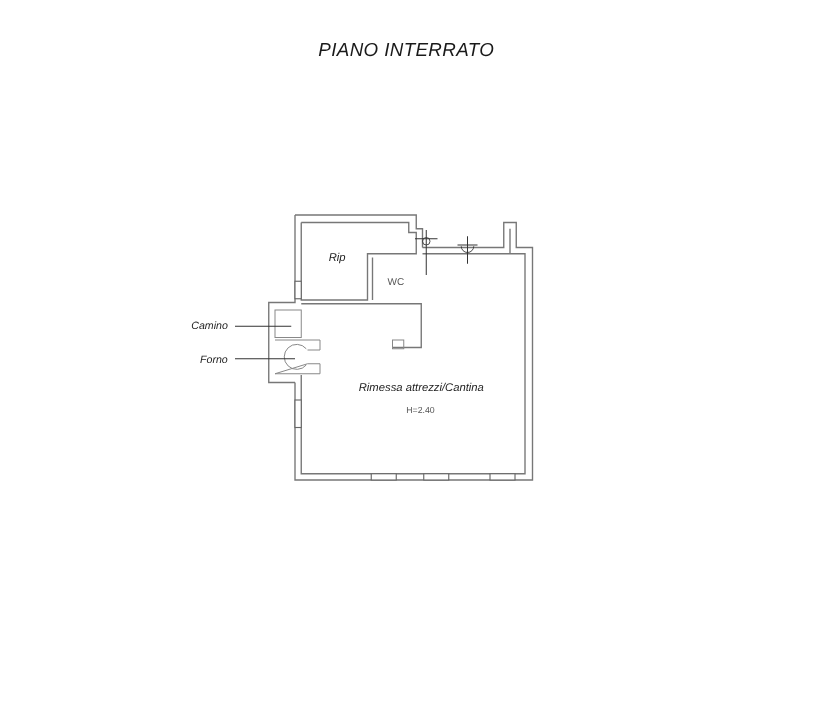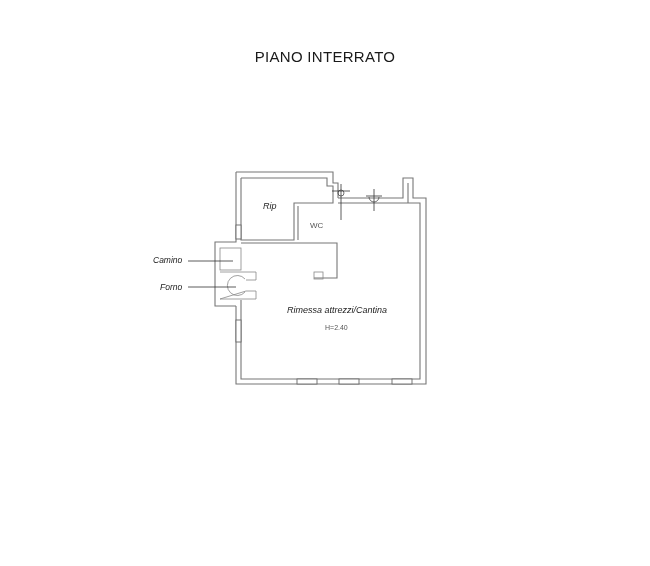--- a/index.html
+++ b/index.html
@@ -1,19 +1,19 @@
 <!DOCTYPE html>
 <html><head>
   <meta charset="utf-8">
   <style>
     html, body { margin: 0; padding: 0; background: #ffffff; }
     body { width: 650px; height: 566px; position: relative; overflow: hidden; font-family: "Liberation Sans", sans-serif; }
     .title {
-      position: absolute; left: 0; top: 48px; width: 650px; text-align: center;
-      font-size: 15px; color: #1a1a1a; letter-spacing: 0.3px;
+      position: absolute; left: 0; top: 32px; width: 650px; text-align: center;
+      font-style: italic; font-size: 15px; color: #1a1a1a; letter-spacing: 0.3px;
     }
     svg.plan { position: absolute; left: 0; top: 0; }
     .room-label { font-family: "Liberation Sans", sans-serif; font-style: italic; font-size: 9px; fill: #222; }
     .room-sub { font-family: "Liberation Sans", sans-serif; font-size: 7px; fill: #555; }
     .callout { font-family: "Liberation Sans", sans-serif; font-style: italic; font-size: 8.5px; fill: #222; }
     .wall { fill: none; stroke: #777; stroke-width: 1.1; }
     .thin { fill: none; stroke: #888; stroke-width: 0.8; }
     .win { fill: #ffffff; stroke: #666; stroke-width: 0.9; }
     .lead { stroke: #333; stroke-width: 0.8; }
   </style>

